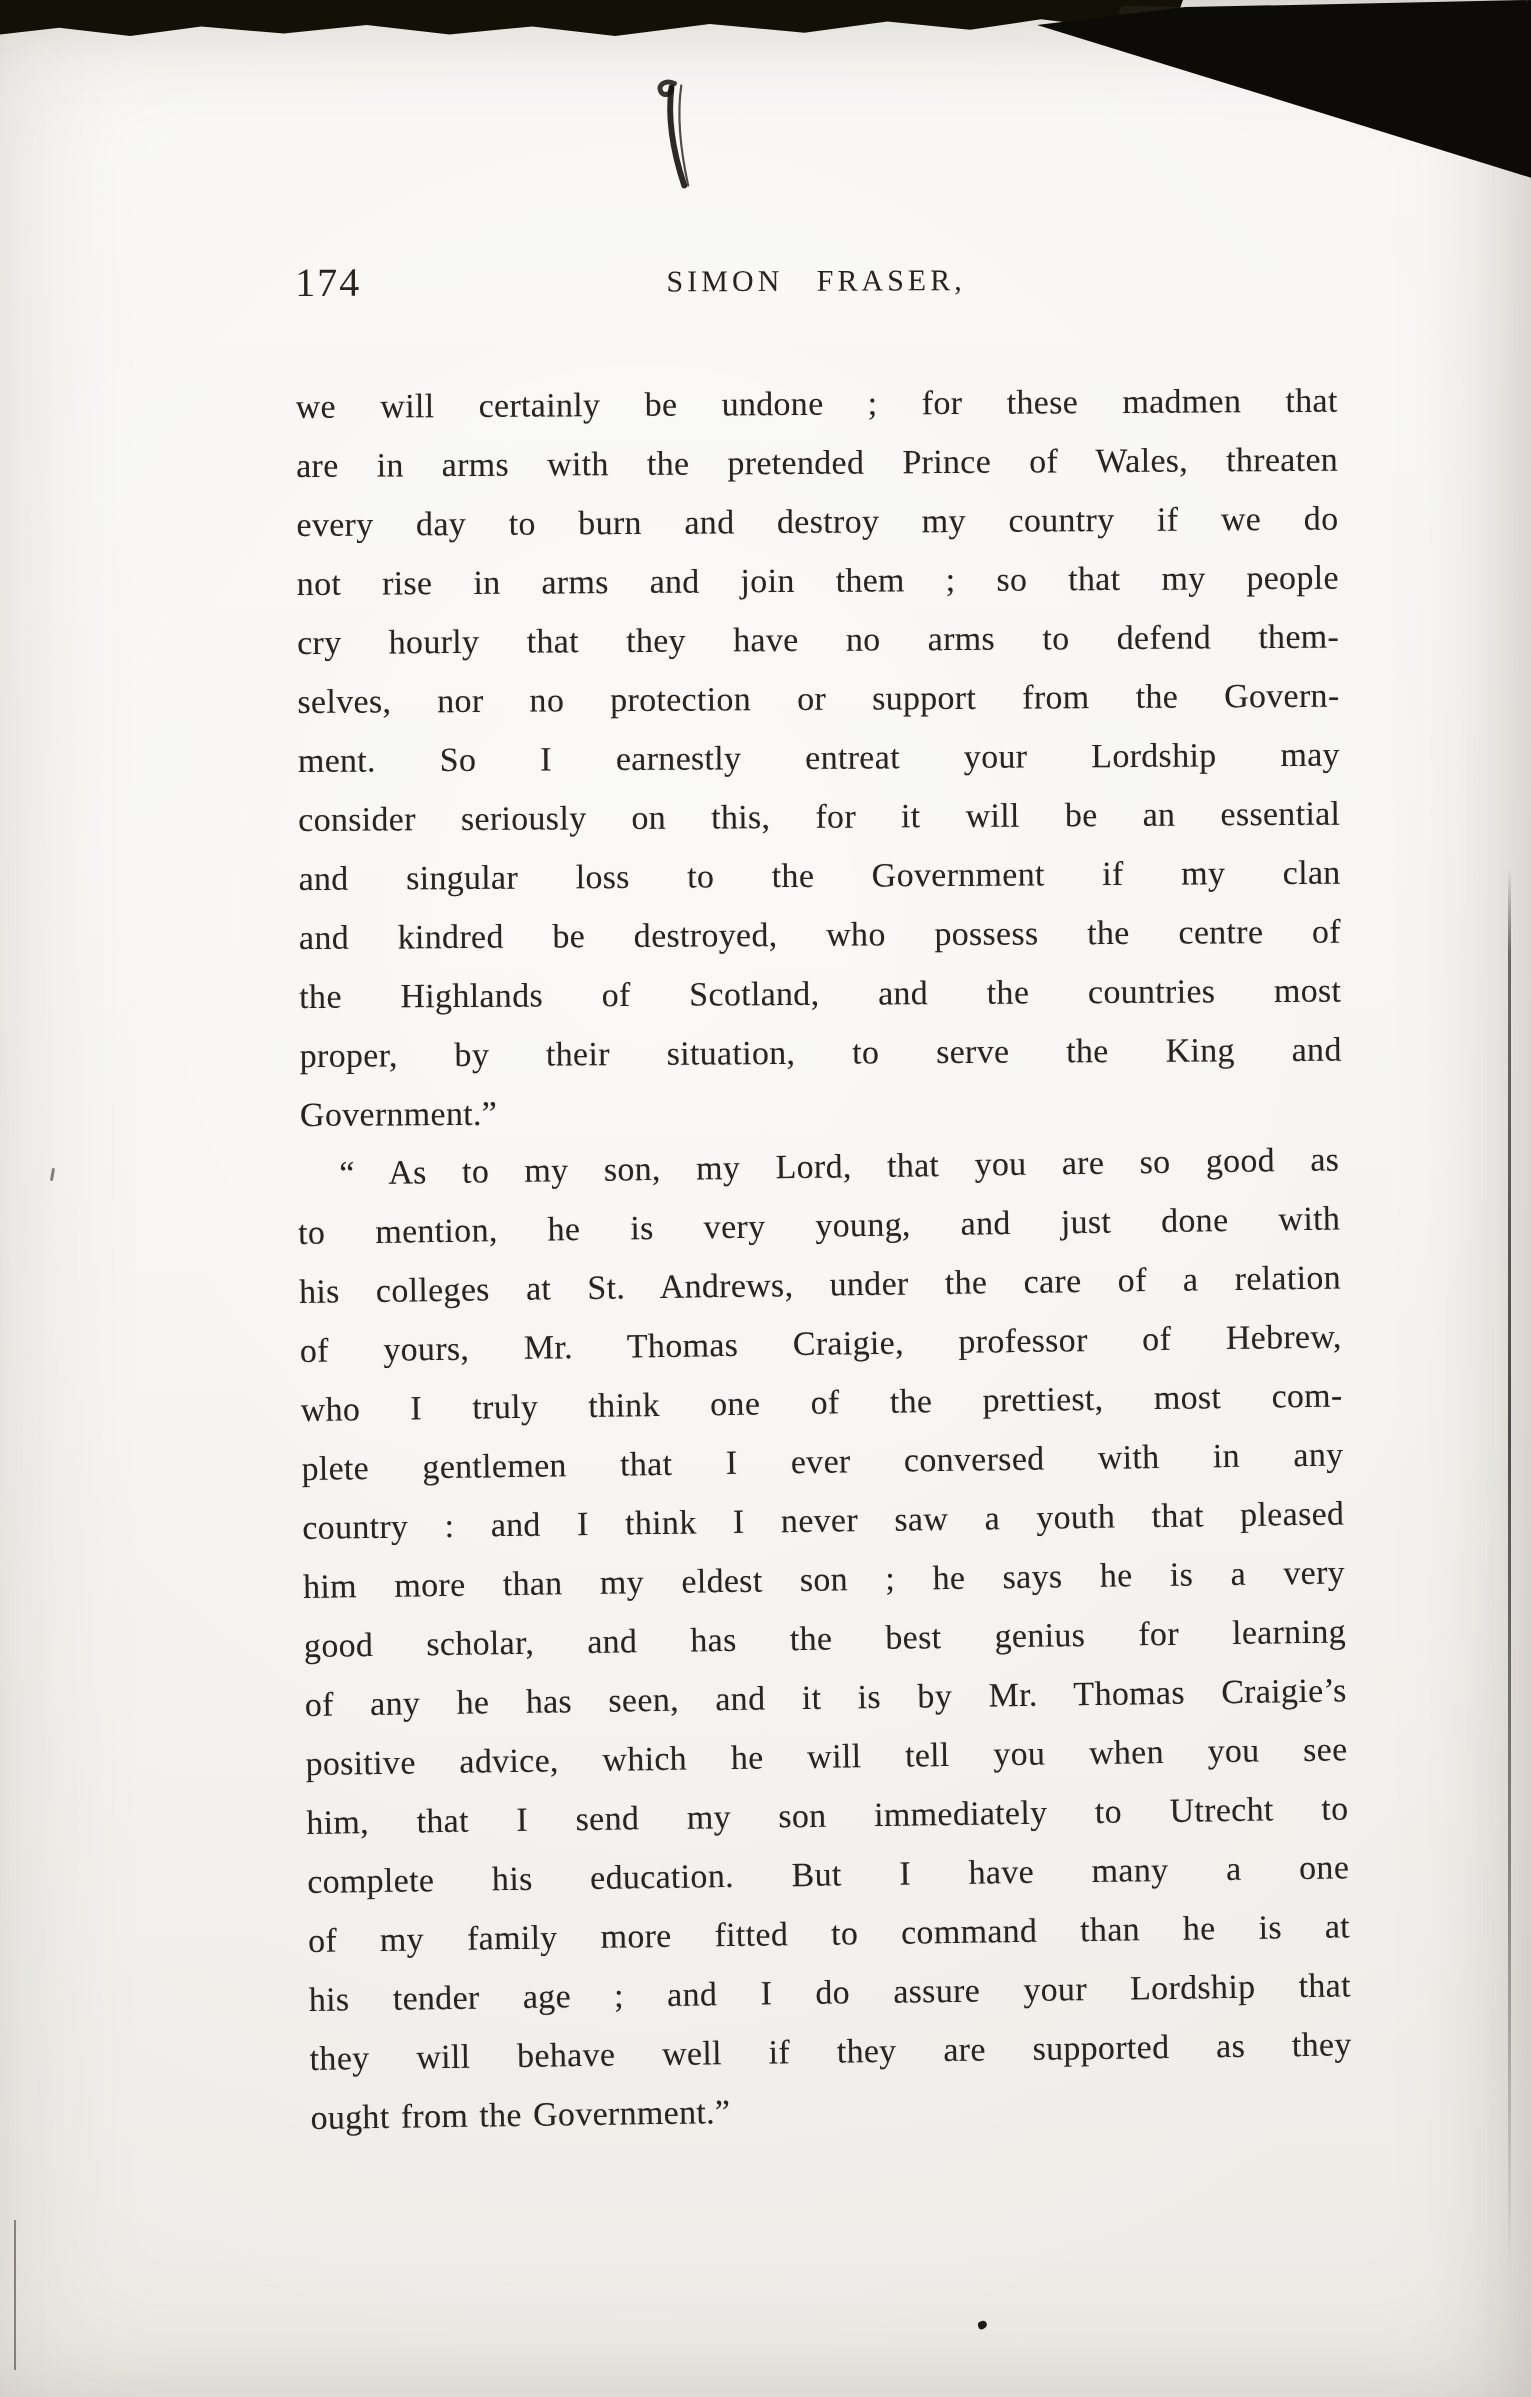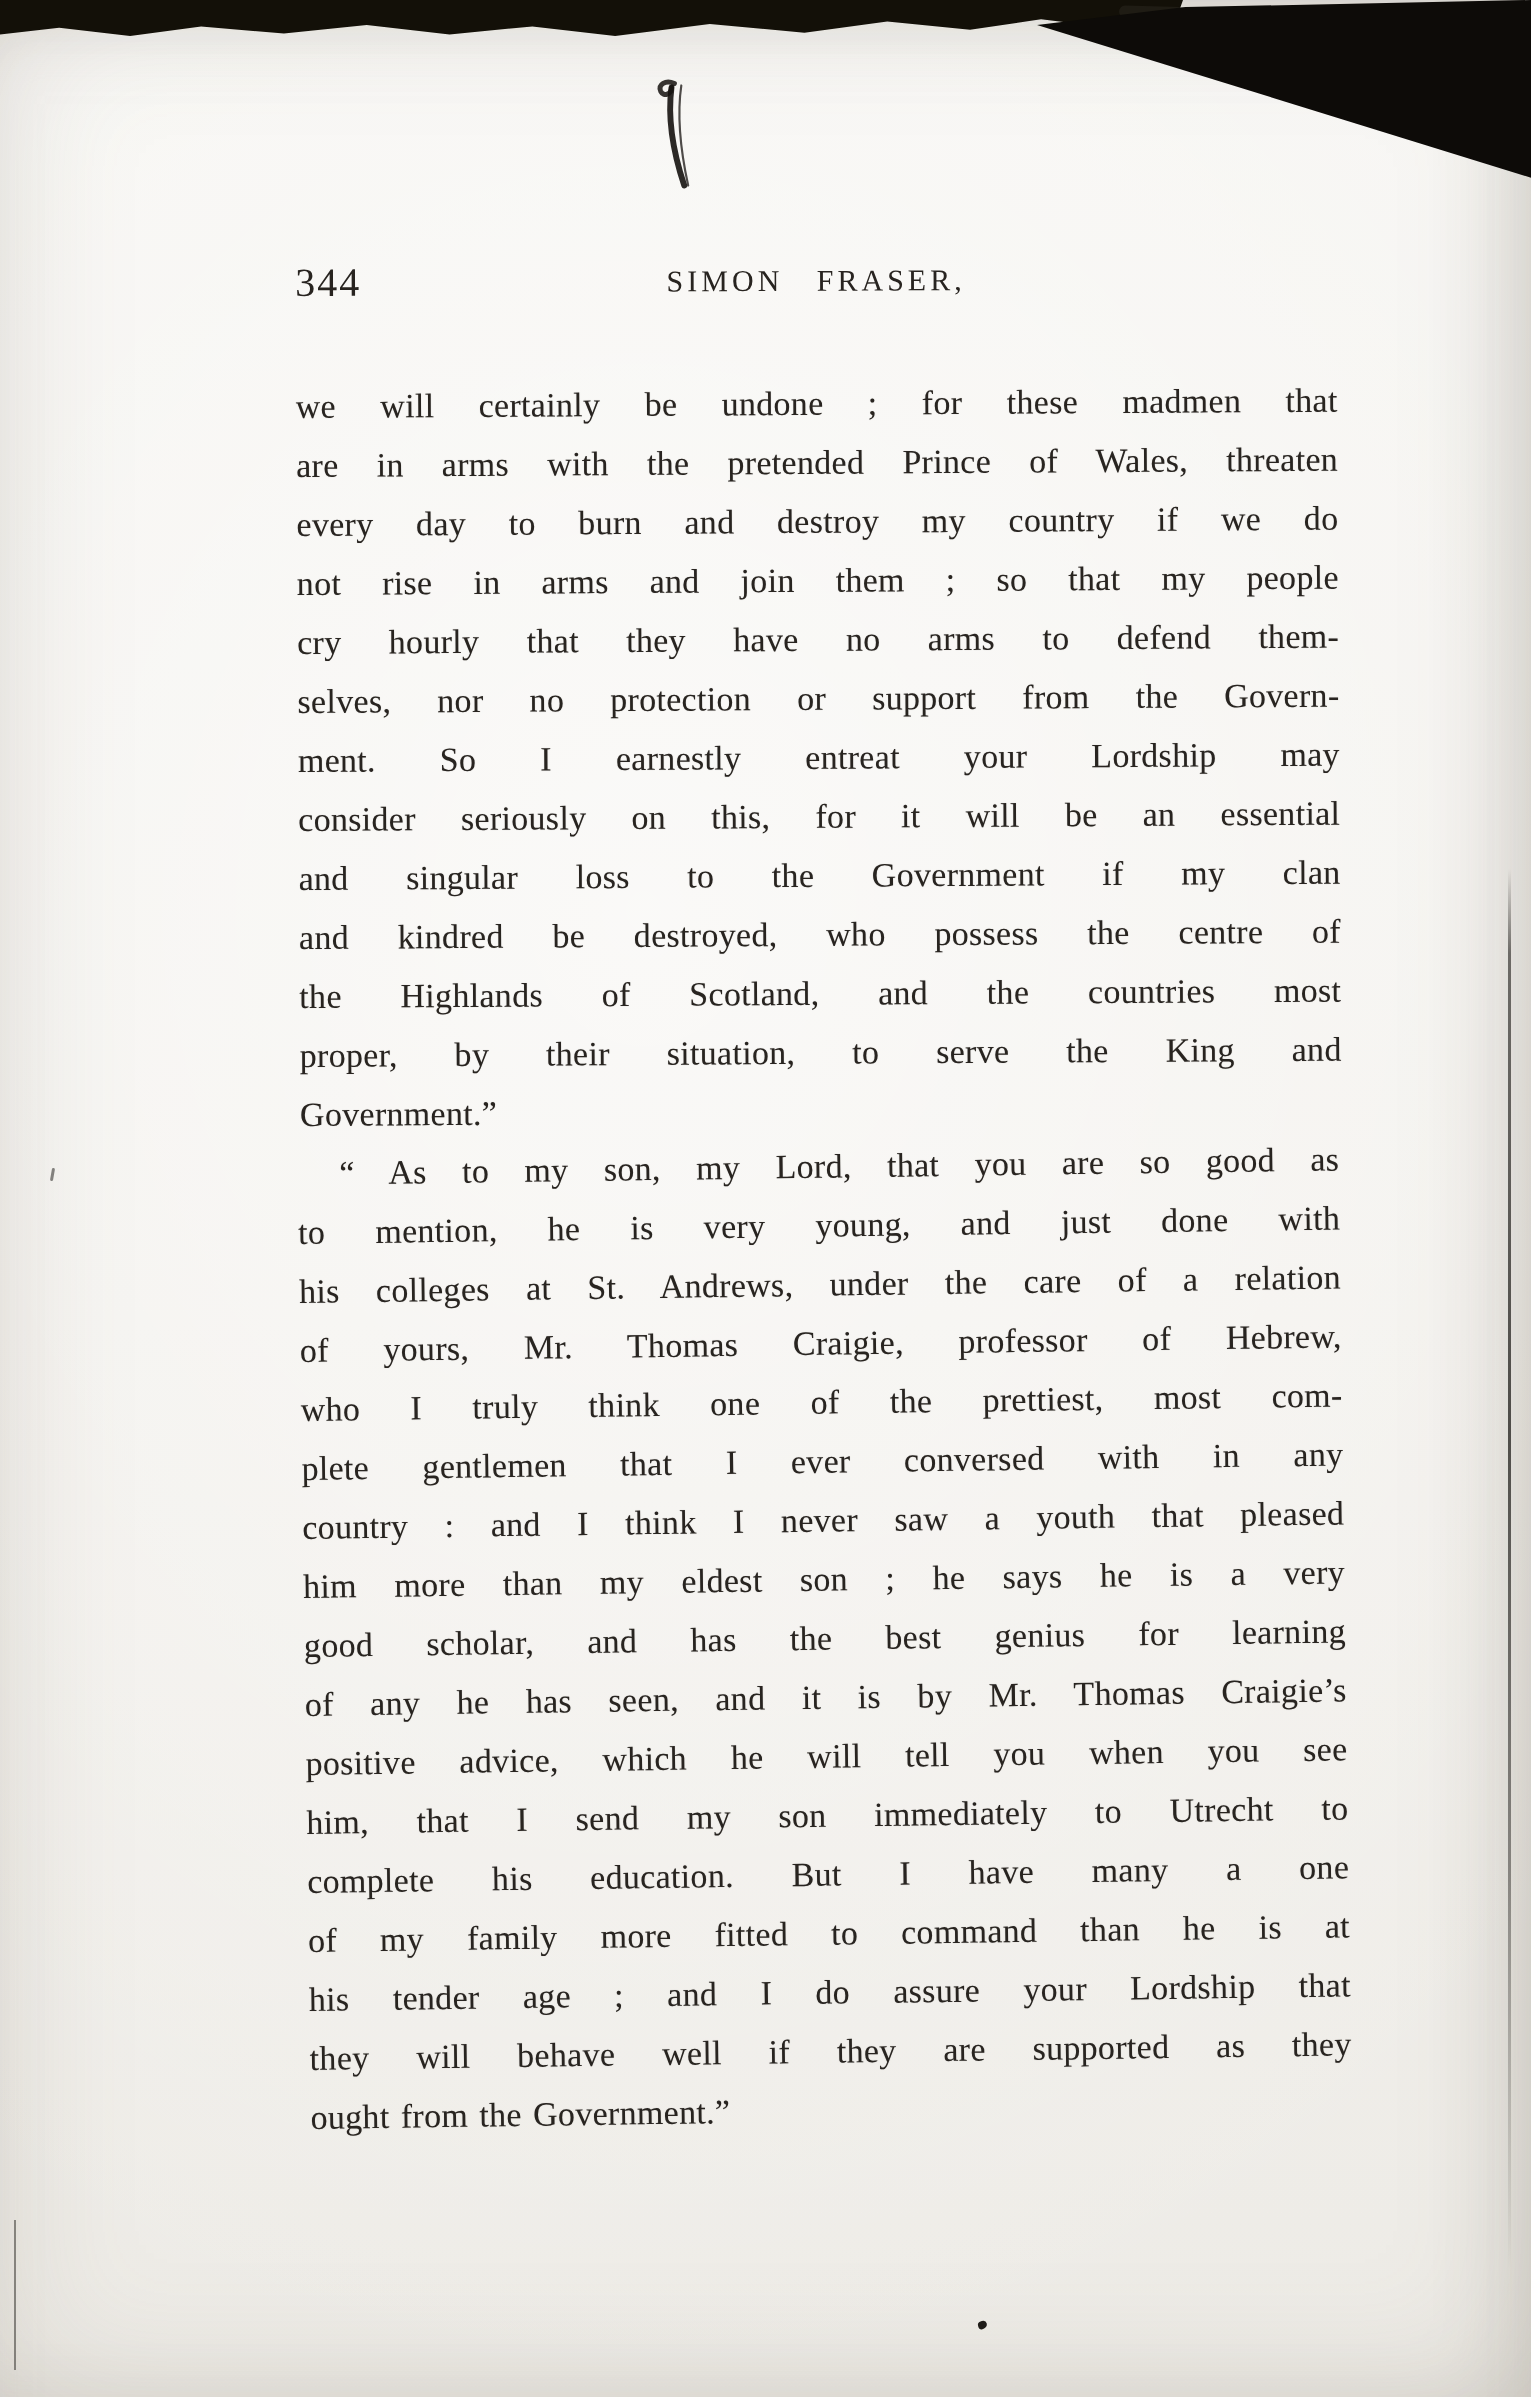--- a/index.html
+++ b/index.html
@@ -108,21 +108,21 @@
     <path d="M37,8 C32,42 37,78 44,110" fill="none" stroke="#15120f" stroke-width="2.2" stroke-linecap="round" opacity="0.75"></path>
   </svg>
 
   <div class="right-line"></div>
   <div class="left-line"></div>
   <div class="stray-tick"></div>
   <div class="stray-dot"></div>
 
   <div class="content">
     <div class="header">
-      <span class="pagenum">344</span>
+      <span class="pagenum">174</span>
       <span class="running">SIMON FRASER,</span>
     </div>
     <div class="body" id="body">
         <div class="para para-0">
           <div class="line">we will certainly be undone ; for these madmen that</div>
           <div class="line">are in arms with the pretended Prince of Wales, threaten</div>
           <div class="line">every day to burn and destroy my country if we do</div>
           <div class="line">not rise in arms and join them ; so that my people</div>
           <div class="line">cry hourly that they have no arms to defend them-</div>
           <div class="line">selves, nor no protection or support from the Govern-</div>

